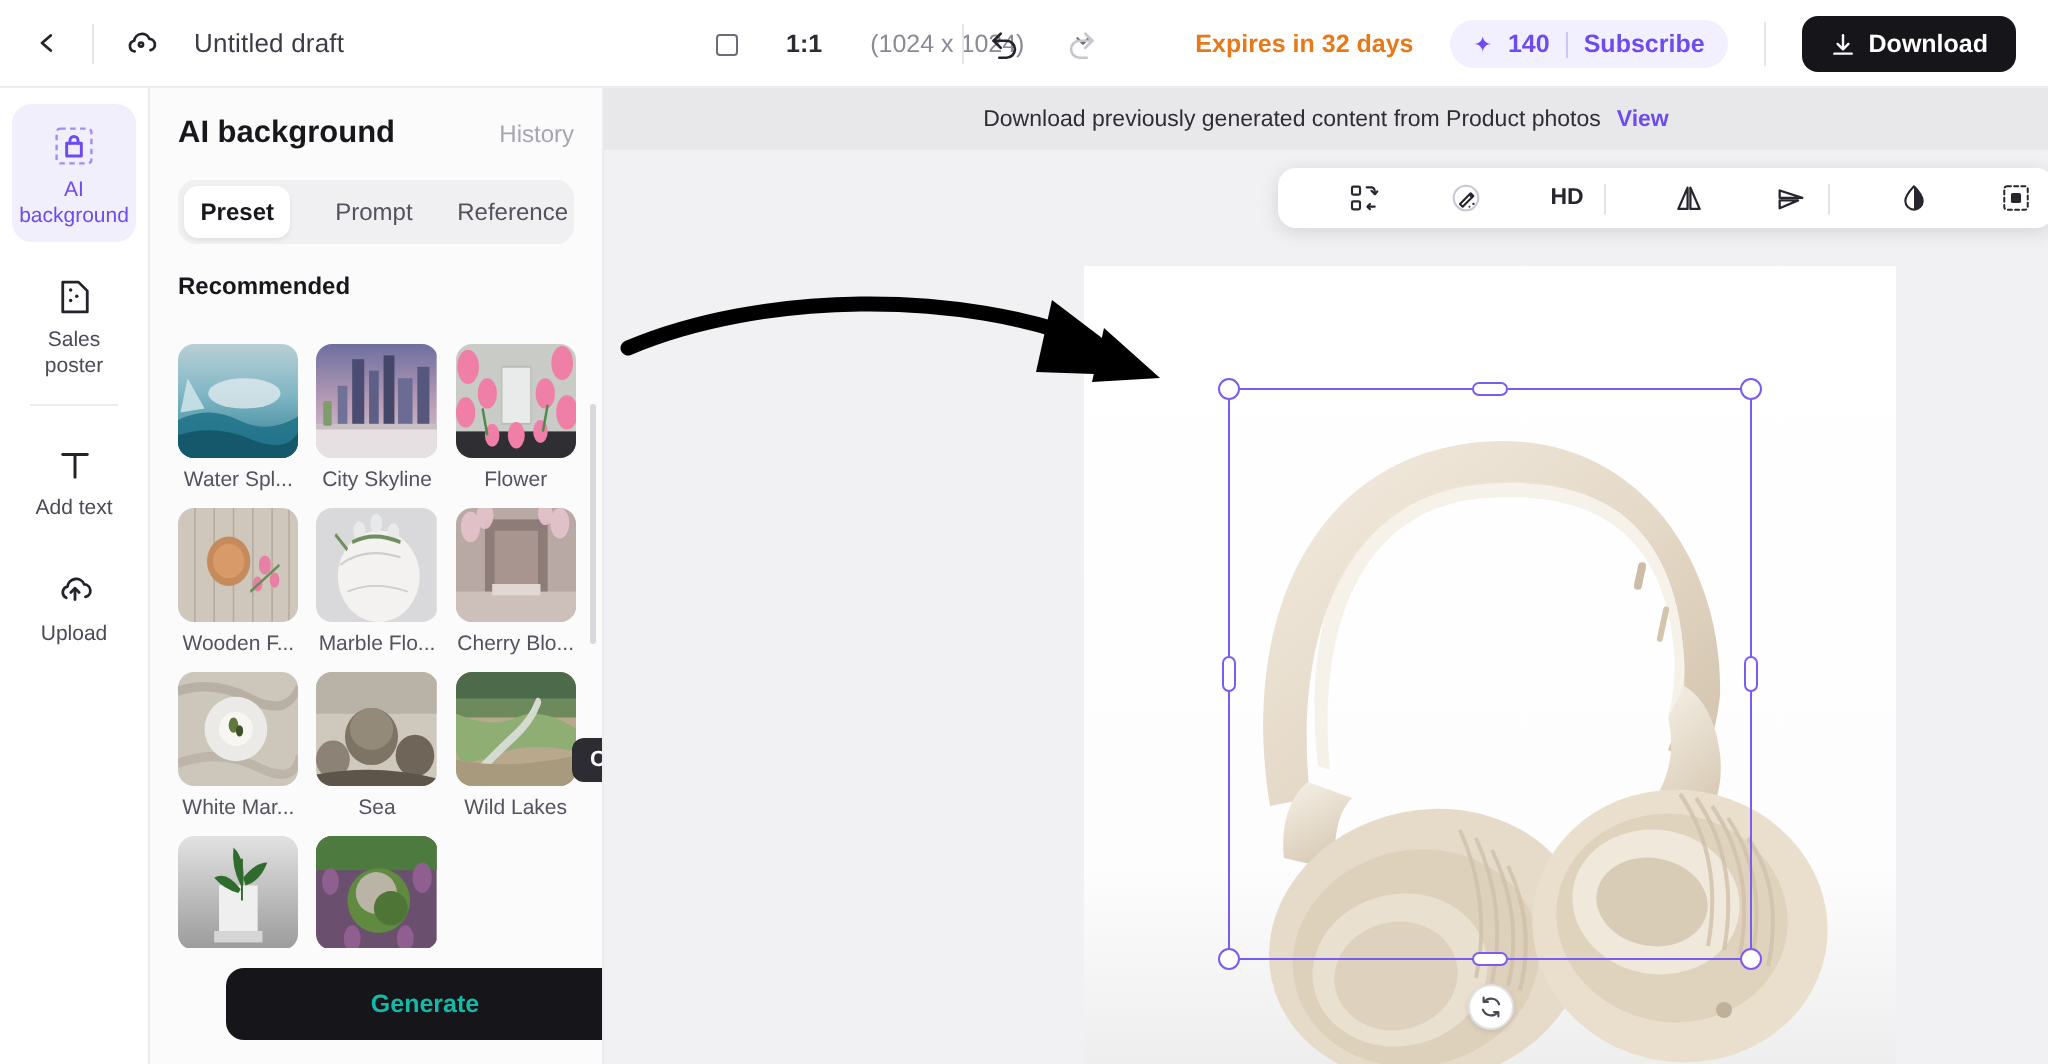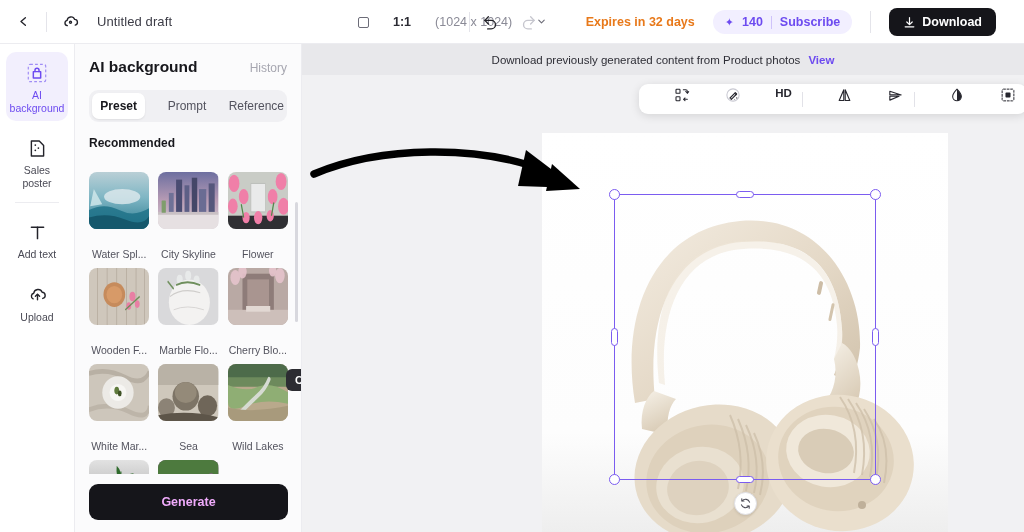--- a/index.html
+++ b/index.html
@@ -40,21 +40,21 @@
     background:#f2efff; border-radius: 14px; padding: 5px 12px; margin-left: 14px; cursor:pointer;
   }
   .credit-num { font-size: 12.5px; font-weight: 700; color: #6d4bf0; }
   .credit-spark { color:#6d4bf0; font-size: 11px; }
   .credit-sep { width:1px; height:13px; background:#cfc3fa; }
   .credit-sub { font-size: 12.5px; font-weight: 700; color:#6d4bf0; }
   .tb-sep2 { width:1px; height:22px; background:#e4e4ea; margin: 0 14px; }
   .dl-btn {
     display:flex; align-items:center; gap:6px; background:#15151a; color:#fff;
     border-radius: 8px; padding: 7px 14px; font-size: 12.5px; font-weight: 600; cursor:pointer;
-    margin-right: 28px;
+    margin-right: 16px;
   }
 
   
   .rail {
     position:absolute; left:0; top:44px; width:75px; height:488px;
     background:#fff; border-right:1px solid #ececf0;
     padding-top: 8px;
   }
   .rail-item {
     width: 62px; margin: 0 auto 6px; border-radius: 10px;
@@ -84,52 +84,52 @@
   }
   .tab.active { background:#fff; color:#17171c; font-weight:600; box-shadow: 0 1px 2px rgba(0,0,0,.08); }
   .sec-title { font-size: 12px; font-weight: 700; color:#17171c; padding: 14px 14px 8px; }
 
   .grid-wrap { position:absolute; left:0; top:128px; width:227px; height: 355px; overflow:hidden; }
   .grid { padding: 0 14px; display:grid; grid-template-columns: repeat(3, 1fr); column-gap: 9px; row-gap: 8px; }
   .cell { cursor:pointer; }
   .thumb { width: 100%; height: 57px; border-radius: 8px; overflow:hidden; position:relative; }
   .thumb svg { display:block; width:100%; height:100%; }
   .cell-lbl {
-    margin-top: 19px; font-size: 10.5px; color:#53535e; text-align:center;
+    margin-top: 5px; font-size: 10.5px; color:#53535e; text-align:center;
     white-space:nowrap; overflow:hidden; text-overflow:ellipsis;
   }
   .sbar { position:absolute; right: 4px; top: 30px; width:3px; height:120px; background:#d8d8de; border-radius:2px; }
 
   .tooltip {
     position:absolute; left: 211px; top: 325px; background:#2c2c32; color:#fff;
     font-size: 11px; font-weight:600; padding: 5px 9px; border-radius: 6px; white-space:nowrap;
     z-index: 30;
   }
 
   .gen-wrap { position:absolute; left:0; bottom:0; width:227px; padding: 10px 14px 12px; background:#fbfbfc; }
   .gen-btn {
-    width:100%; background:#15151a; color:#f0abfc; border-radius: 9px;
-    text-align:center; padding: 11px 0; font-size: 12.5px; font-weight: 700; cursor:pointer;
+    width:100%; background:#15151a; color:#14b8a6; border-radius: 9px;
+    text-align:center; padding: 11px 0; font-size: 12.5px; font-weight: 700; cursor:pointer;margin-left:24px;
   }
 
   
   .stage { position:absolute; left:302px; top:44px; width:722px; height:512px; background:#f1f1f3; }
   .banner {
     position:absolute; left:0; top:0; width:722px; height:31px;
     display:flex; align-items:center; justify-content:center; gap:8px;
     background:#e8e8eb; font-size: 11.5px; color:#2e2e36;
   }
   .banner-view { color:#6d4bf0; font-weight:600; cursor:pointer; }
 
   .float-tools {
     position:absolute; left: 337px; top: 40px; height: 30px;
     background:#fff; border-radius: 9px; box-shadow: 0 2px 10px rgba(0,0,0,.12);
     display:flex; align-items:center; padding: 0 7px; gap: 3px; z-index: 12;
   }
-  .ft-btn { width:25px; height:25px; display:flex; align-items:flex-start; justify-content:center; border-radius:6px; cursor:pointer;margin-left:23px; }
+  .ft-btn { width:25px; height:25px; display:flex; align-items:center; justify-content:center; border-radius:6px; cursor:pointer;margin-left:23px; }
   .ft-hd { font-size: 11.5px; font-weight: 700; color:#26262e; }
   .ft-sep { width:1px; height:15px; background:#e2e2e8; margin: 0 3px; }
 
   .canvas {
     position:absolute; left: 240px; top: 89px; width: 406px; height: 399px;
     background: #ffffff;
   }
 
   .sel-box {
     position:absolute; left: 312px; top: 150px; width: 262px; height: 286px;

